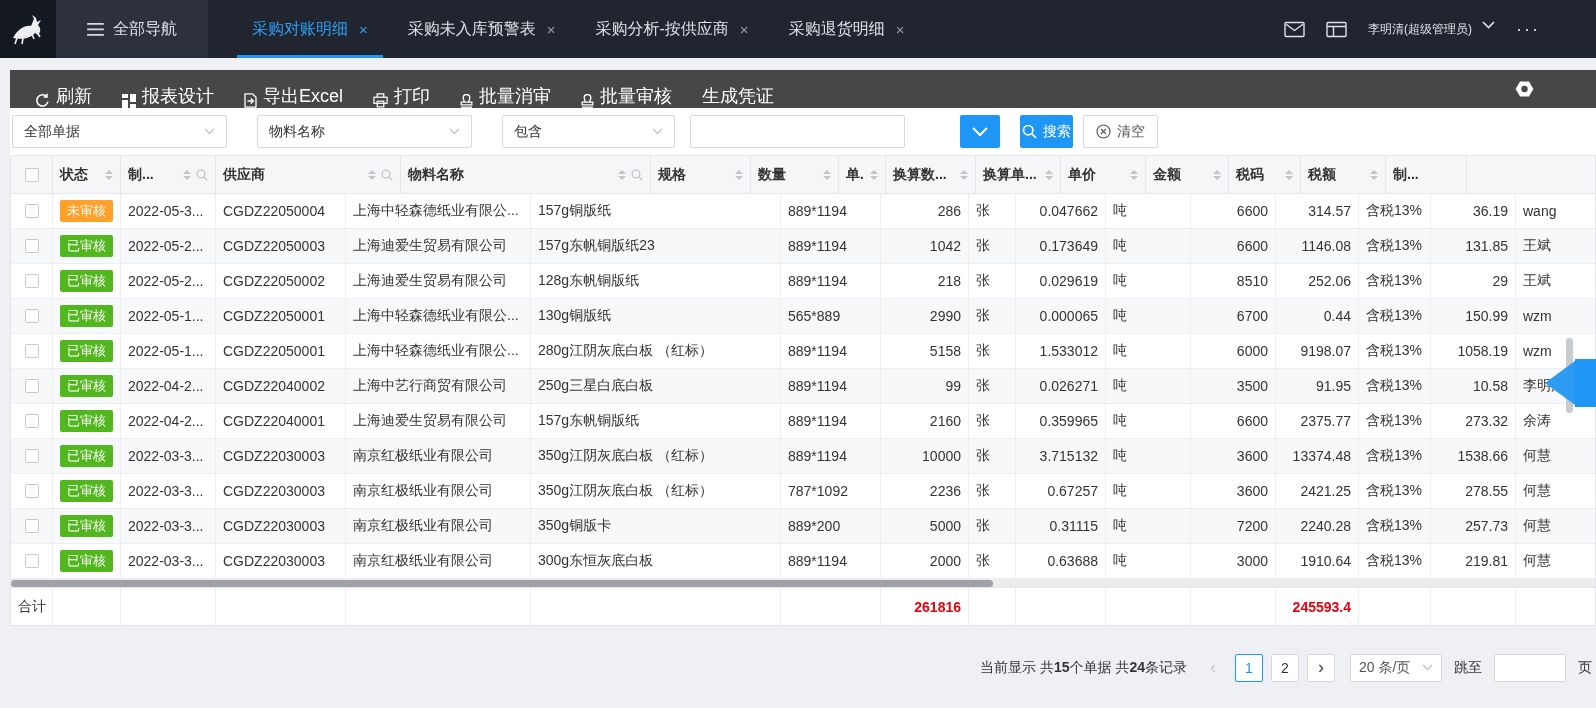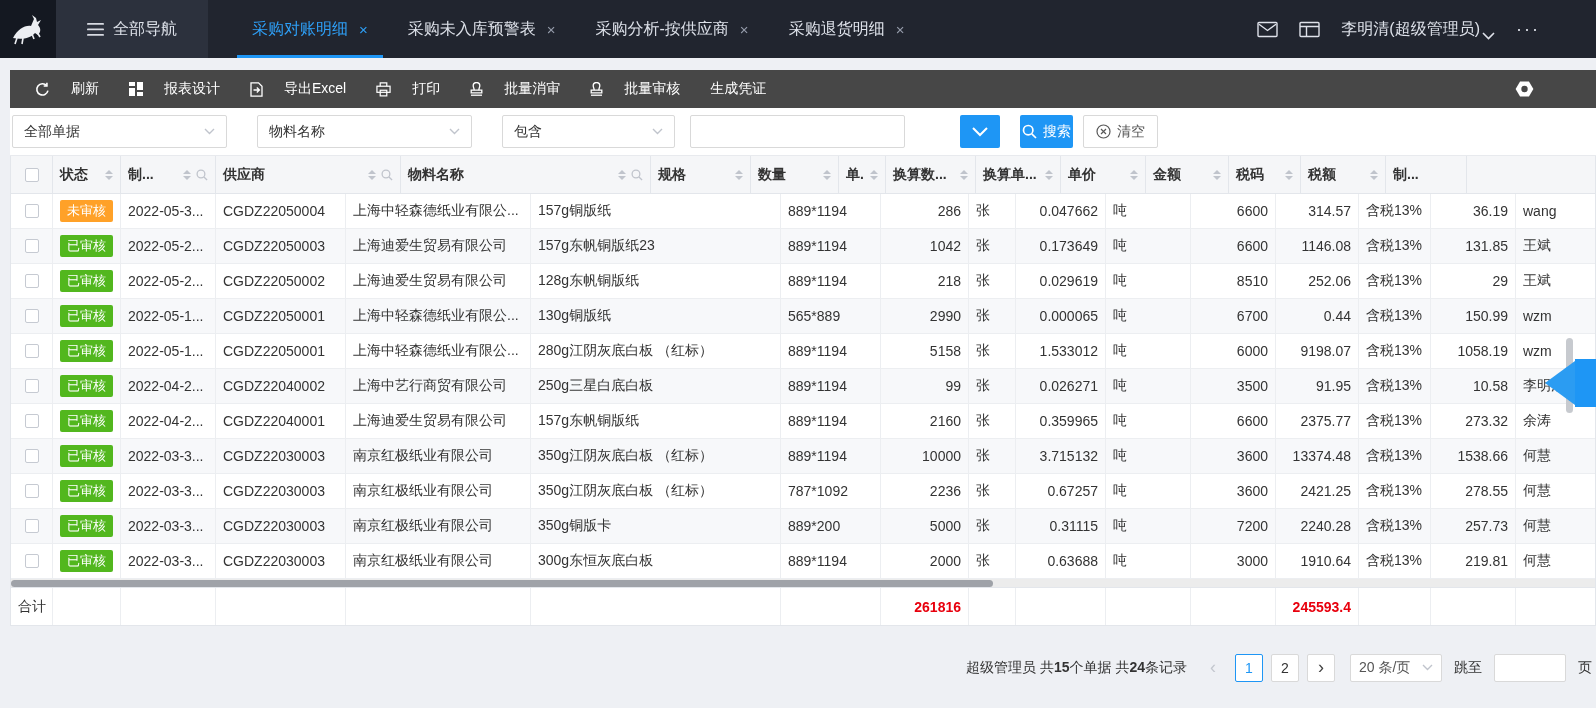--- a/index.html
+++ b/index.html
@@ -10,26 +10,26 @@
   .topbar{height:58px;background:#21252f;display:flex;align-items:stretch;color:#dde1e9}
   .logo{width:56px;background:#141821;display:flex;align-items:center;justify-content:center;cursor:pointer}
   .nav-toggle{width:152px;background:#2c313d;display:flex;align-items:center;justify-content:center;gap:9px;font-size:16px;cursor:pointer}
   .tab-bar{display:flex;align-items:stretch;margin-left:24px;flex:1;overflow:hidden}
   .tab{position:relative;display:flex;align-items:center;gap:9px;padding:0 20px;font-size:16px;cursor:pointer;white-space:nowrap}
   .tab-close{color:#969dac;font-size:15px;margin-left:2px}
   .tab.active{color:#2e9ff6}
   .tab.active .tab-close{color:#2e9ff6}
   .tab.active::after{content:"";position:absolute;left:5px;right:5px;bottom:0;height:3px;background:#1e96f5}
   .topbar-right{display:flex;align-items:center;gap:21px;padding-right:56px}
-  .user{display:flex;align-items:flex-end;gap:2px;font-size:16px;cursor:pointer;white-space:nowrap}
+  .user{display:flex;align-items:flex-start;gap:10px;font-size:12px;cursor:pointer;white-space:nowrap}
   .more-dots{font-size:18px;letter-spacing:2px;color:#dde1e9;cursor:pointer}
   
   .content{margin-left:10px;width:1586px}
   .toolbar{height:38px;background:#474747;display:flex;align-items:stretch;margin-top:12px;padding:0 10px;position:relative}
-  .tbtn{display:flex;align-items:center;gap:21px;color:#fff;font-size:14px;padding:0 15px;cursor:pointer}
+  .tbtn{display:flex;align-items:flex-end;gap:6px;color:#fff;font-size:18px;padding:0 15px;cursor:pointer}
   .gear{position:absolute;right:62px;top:50%;transform:translateY(-50%);cursor:pointer}
   
   .filter-bar{background:#fff;height:48px;display:flex;align-items:center;border-bottom:1px solid #e8eaee}
   .select{height:33px;border:1px solid #d9d9d9;border-radius:2px;display:flex;align-items:center;justify-content:space-between;padding:0 11px;background:#fff;cursor:pointer;color:#333}
   .s1{width:215px;margin-left:2px}
   .s2{width:215px;margin-left:30px}
   .s3{width:173px;margin-left:30px}
   .kw{width:215px;height:33px;margin-left:15px;border:1px solid #d9d9d9;border-radius:2px;padding:0 10px;font:inherit;outline:none}
   .vbtn{width:40px;height:33px;margin-left:55px;background:#1e96f5;border-radius:2px;display:flex;align-items:center;justify-content:center;cursor:pointer}
   .btn-search{height:33px;margin-left:20px;background:#1e96f5;border-radius:2px;color:#fff;display:flex;align-items:center;gap:6px;padding:0 2px;cursor:pointer}
@@ -682,21 +682,21 @@
           <span class="total">245593.4</span>
         </div>
         <div class="td w13"></div>
         <div class="td w14 num"></div>
         <div class="td w15"></div>
       </div>
   </div>
 
   <div class="pager">
     <div class="pinfo">
-      <span>超级管理员 共</span><b>15</b><span>个单据 共</span><b>24</b><span>条记录</span>
+      <span>当前显示 共</span><b>15</b><span>个单据 共</span><b>24</b><span>条记录</span>
     </div>
     <div class="pbtn-group">
         <div class="pbtn prev">‹</div>
         <div class="pbtn cur">1</div>
         <div class="pbtn">2</div>
         <div class="pbtn next">›</div>
       </div>
     <div class="psize">
       <span>20 条/页</span>
       <span class="icon">

